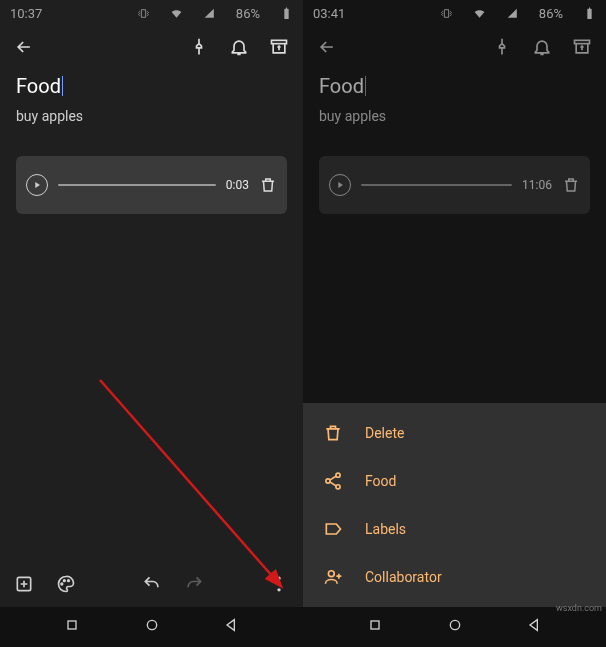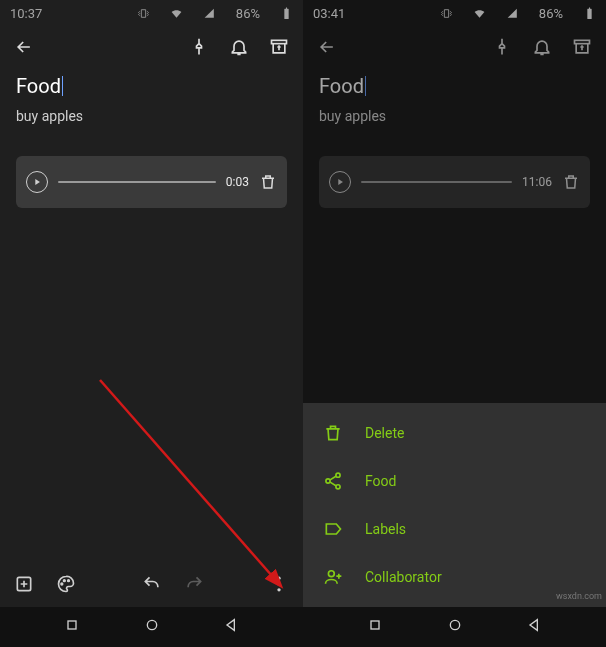--- a/index.html
+++ b/index.html
@@ -71,21 +71,21 @@
     }
     .body-text {
       margin-top: 10px;
       font-size: 14px;
       color: #cfcfcf;
     }
     .audio-card {
       margin: 22px 16px 0 16px;
       background: #3a3a3a;
       border-radius: 6px;
-      height: 52px;
+      height: 58px;
       display: flex;
       align-items: center;
       padding: 0 10px;
       gap: 10px;
     }
     .playbtn {
       width: 22px; height: 22px;
       border: 1.5px solid #cfcfcf;
       border-radius: 50%;
       display: flex; align-items: center; justify-content: center;
@@ -124,34 +124,34 @@
       background:#313131;
       z-index:30;
       padding: 6px 0;
     }
     .menu-item {
       height:48px;
       display:flex;
       align-items:center;
       gap:22px;
       padding: 0 20px;
-      color:#84cc16;
+      color:#fdba74;
       font-size:14px;
     }
     .menu-item svg { width:20px; height:20px; flex:0 0 20px; }
 
     .arrow {
       position:absolute;
       top:370px; left:90px;
       z-index:25;
       pointer-events:none;
     }
     .watermark {
       position:absolute;
-      right:4px; bottom:46px;
+      right:4px; bottom:34px;
       font-size:9px;
       color:#777;
       z-index:40;
     }
   </style>
 </head>
 <body>
 
 <div class="screen">
   <div class="statusbar">

